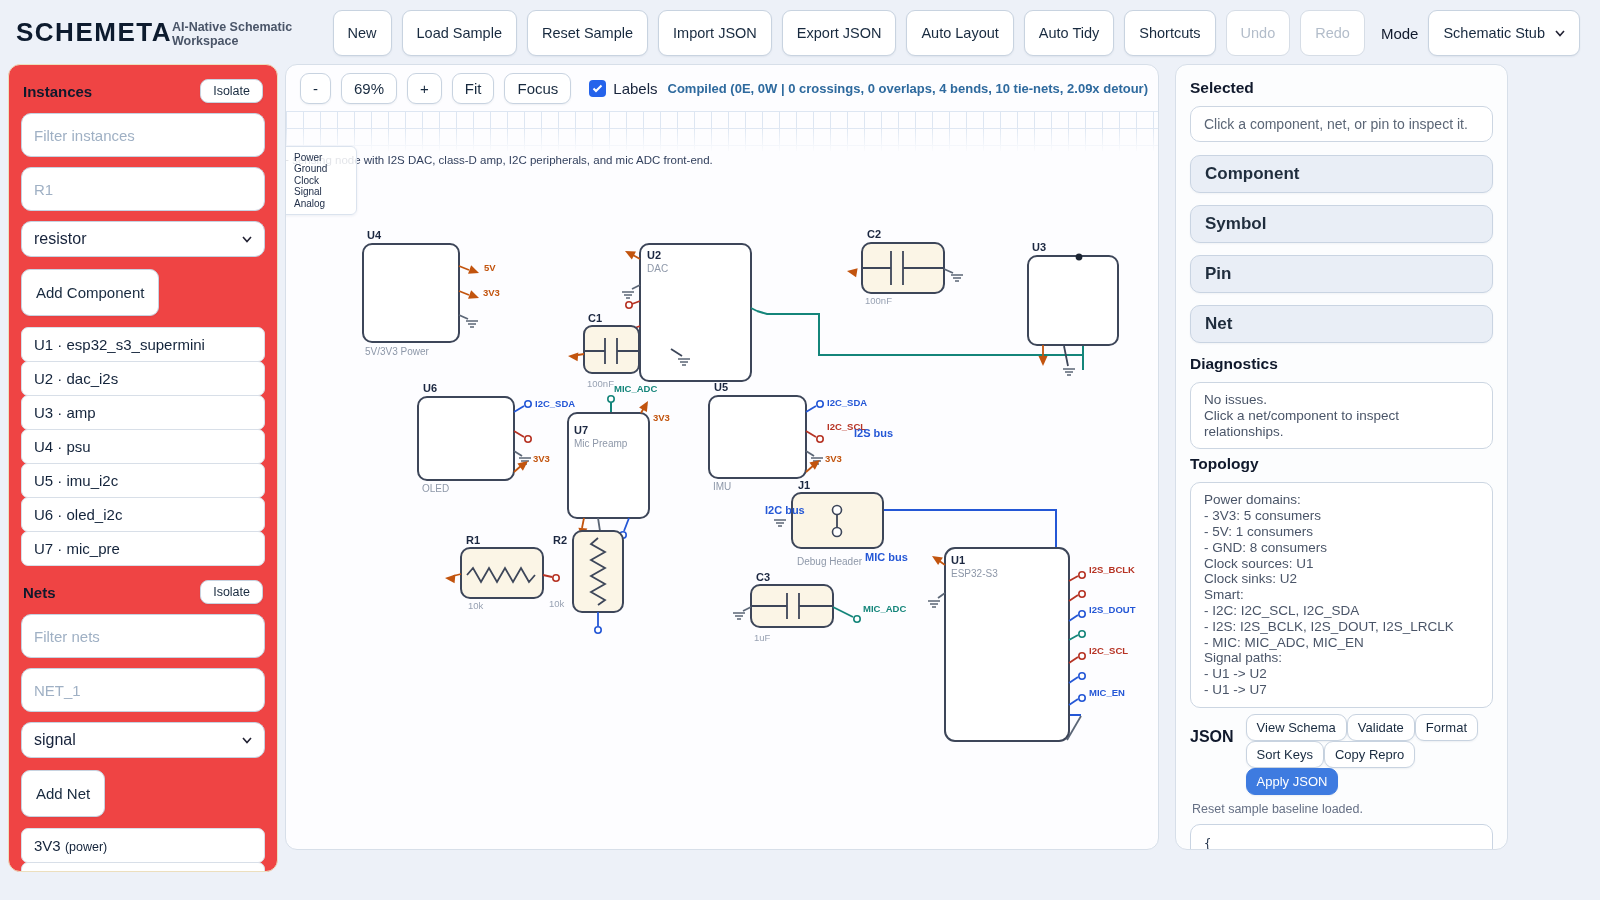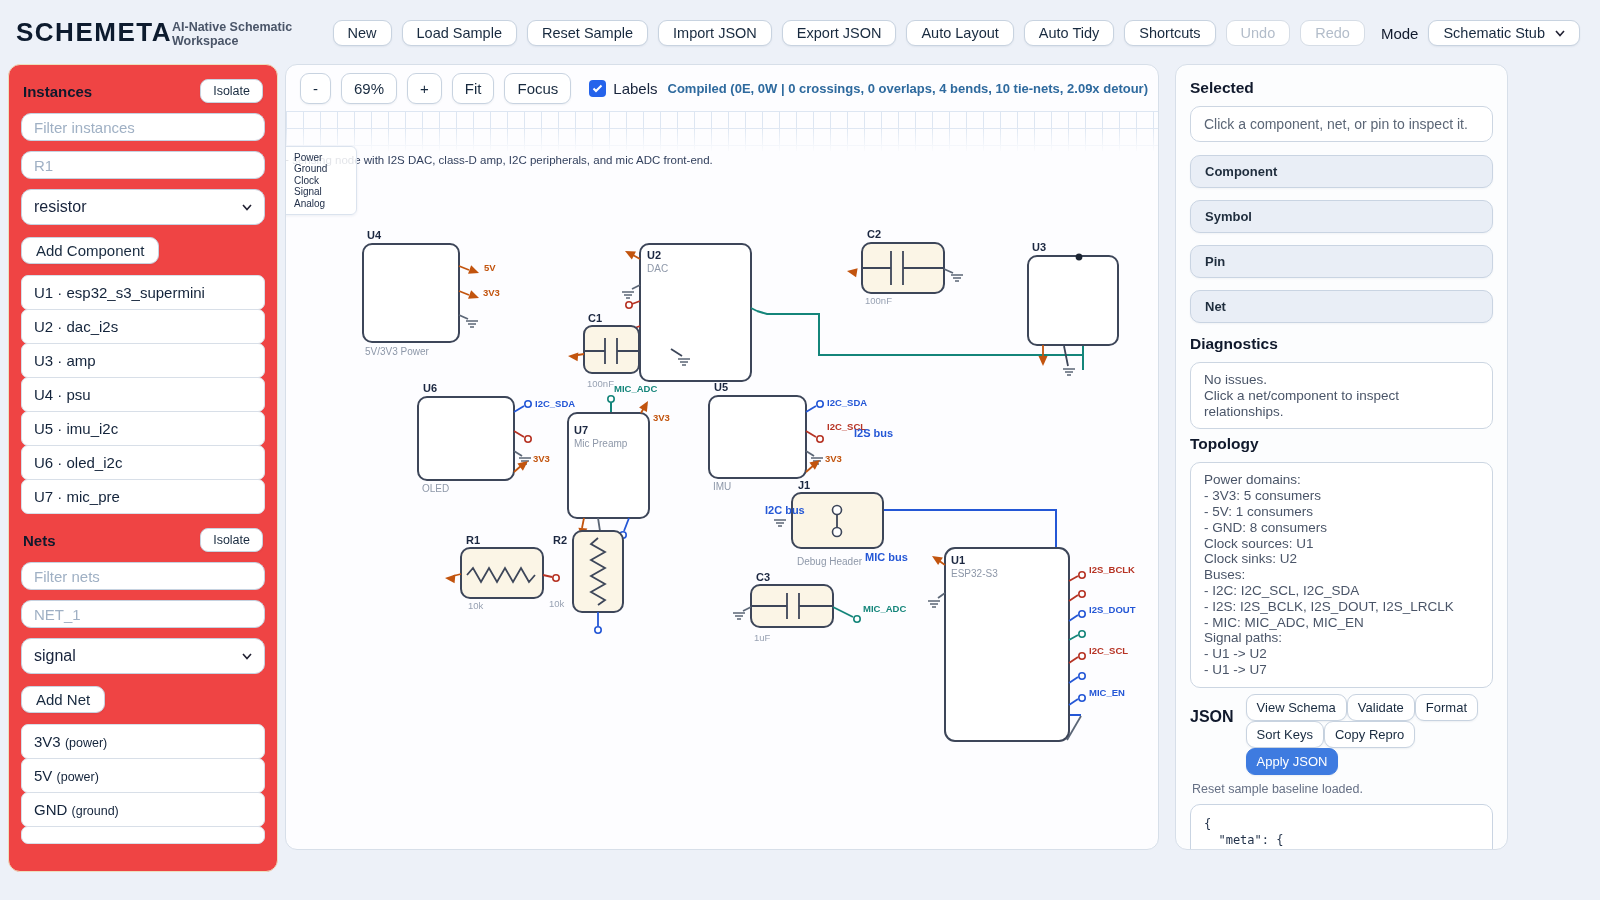--- a/index.html
+++ b/index.html
@@ -5,39 +5,39 @@
   * { margin:0; padding:0; box-sizing:border-box; }
   html,body { width:1600px; height:900px; overflow:hidden; background:#edf1f8;
               font-family:"Liberation Sans", sans-serif; color:#17233b; }
 
   
   .header { display:flex; align-items:center; padding:10px 20px 8px 16px; height:64px; }
   .brand { display:flex; flex-direction:row; margin-right:40px; }
   .brand-title { font-size:26px; font-weight:800; letter-spacing:1.5px; color:#0d1b2e; line-height:28px; }
   .brand-sub { font-size:12.5px; font-weight:700; color:#4a5568; margin-top:2px; }
   .header-actions { display:flex; align-items:center; gap:10px; margin-left:auto; }
-  .pill { background:#fff; border:1px solid #c8d3e0; border-radius:9px; padding:4px 14px;
+  .pill { background:#fff; border:1px solid #c8d3e0; border-radius:9px; padding:14px 14px;
           font-size:14.5px; color:#182a3f; box-shadow:0 1px 2px rgba(30,50,90,.07);
           white-space:nowrap; cursor:pointer; }
   .pill.disabled { color:#b3bdca; box-shadow:none; border-color:#d6dde6; }
   .mode-label { font-size:15px; color:#10192c; margin-left:6px; }
   .selectpill { display:flex; align-items:center; gap:10px; justify-content:space-between; min-width:140px; }
   .chev { width:10px; height:7px; flex:none; }
 
   
   .main { display:flex; align-items:flex-start; padding-left:8px; }
   .panel { border:1px solid #d7dfe9; border-radius:12px; background:#fdfdfe; }
 
   
   .left { width:270px; height:808px; background:#ef4444; border-color:#ecdfbe; padding:12px;
           overflow:hidden; flex:none; }
   .sec-head { display:flex; align-items:center; justify-content:space-between; margin:2px 2px 10px; }
   .sec-title { font-size:15px; font-weight:700; color:#10192c; }
   .pill.sm { font-size:12.5px; padding:4px 12px; border-radius:8px; }
-  .input { width:100%; height:28px; border:1px solid #c6d2e0; border-radius:10px; background:#fff;
+  .input { width:100%; height:44px; border:1px solid #c6d2e0; border-radius:10px; background:#fff;
            padding:0 12px; font-size:15px; color:#17233b; margin-bottom:10px;
            font-family:"Liberation Sans", sans-serif; }
   .input::placeholder { color:#9fb0c4; }
   .selrow { width:100%; height:36px; border:1px solid #c6d2e0; border-radius:10px; background:#fff;
             display:flex; align-items:center; justify-content:space-between; padding:0 12px;
             font-size:16px; margin-bottom:10px; cursor:pointer; }
   .addbtn { font-size:15px; margin:2px 0 12px; display:inline-block; }
   .rows { margin-bottom:14px; }
   .lrow { background:#fff; border:1px solid #d8dfe8; border-radius:7px; margin-top:-1px;
           padding:8px 12px; font-size:15px; color:#13233a; cursor:pointer; }
@@ -84,21 +84,21 @@
   .pc { fill:#fff; stroke-width:1.6; }
   .gl { fill:none; stroke-width:1.3; }
 
   
   .right { width:333px; height:786px; margin-left:16px; padding:12px 14px; overflow:hidden;
            background:#fcfdfe; flex:none; }
   .rh { font-size:15.5px; font-weight:700; color:#10192c; margin:2px 0 9px; }
   .hintbox { border:1px solid #ccd6e2; border-radius:10px; background:#fff; padding:9px 13px;
              font-size:14px; color:#5b6676; margin-bottom:13px; }
   .acc { background:#e9eef6; border:1px solid #c9d4e2; border-radius:10px; padding:8px 14px;
-         font-size:13px; font-weight:700; color:#1f2d3d; margin-bottom:12px; cursor:pointer;
+         font-size:17px; font-weight:700; color:#1f2d3d; margin-bottom:12px; cursor:pointer;
          box-shadow:0 1px 2px rgba(30,50,90,.05); }
   .infobox { border:1px solid #ccd6e2; border-radius:10px; background:#fff; padding:9px 13px;
              font-size:13.5px; color:#4a5568; line-height:15.8px; margin-bottom:6px; }
   .json-head { display:flex; gap:8px; align-items:flex-start; margin-top:2px; }
   .json-title { font-size:16px; font-weight:800; color:#10192c; margin:14px 4px 0 0; }
   .json-btns { display:flex; flex-wrap:wrap; flex:1; }
   .pill.xs { font-size:13px; padding:5px 10px; border-radius:9px; }
   .pill.accent { background:#3e7be0; border-color:#3e7be0; color:#fff; }
   .json-status { font-size:12.5px; color:#667085; margin:7px 0 8px 2px; }
   .codebox { border:1px solid #c9d4e2; border-radius:10px; background:#fff; padding:11px 13px;
@@ -427,21 +427,21 @@
     </div>
 
     <div class="rh">Topology</div>
     <div class="infobox">
       <div>Power domains:</div>
       <div>- 3V3: 5 consumers</div>
       <div>- 5V: 1 consumers</div>
       <div>- GND: 8 consumers</div>
       <div>Clock sources: U1</div>
       <div>Clock sinks: U2</div>
-      <div>Buses:</div>
+      <div>Smart:</div>
       <div>- I2C: I2C_SCL, I2C_SDA</div>
       <div>- I2S: I2S_BCLK, I2S_DOUT, I2S_LRCLK</div>
       <div>- MIC: MIC_ADC, MIC_EN</div>
       <div>Signal paths:</div>
       <div>- U1 -&gt; U2</div>
       <div>- U1 -&gt; U7</div>
     </div>
 
     <div class="json-head">
       <span class="json-title">JSON</span>

